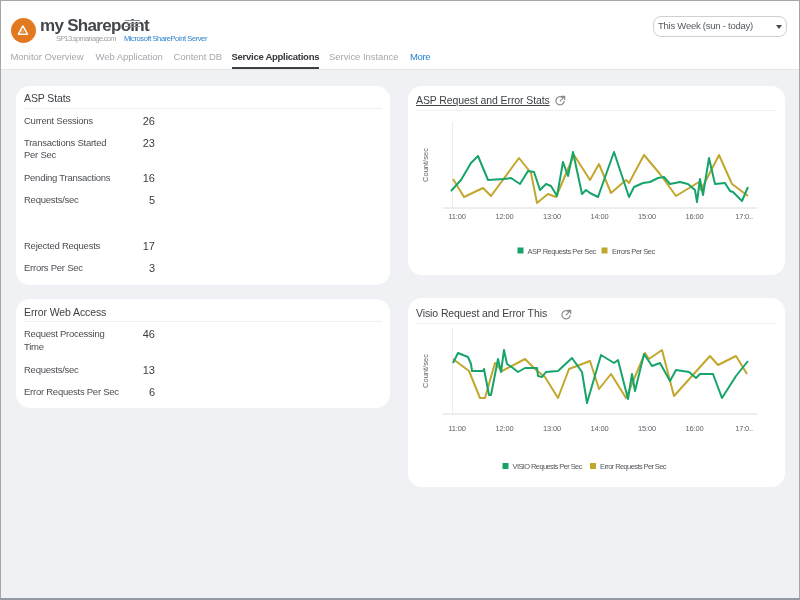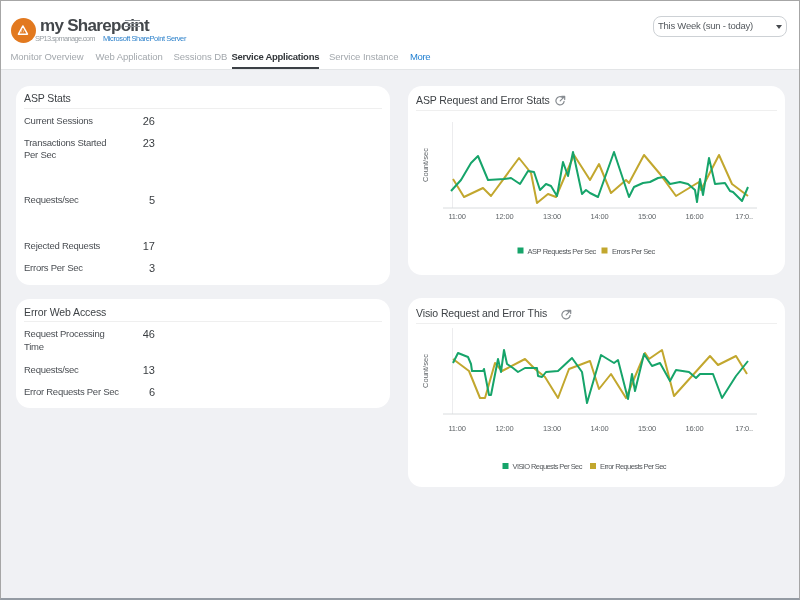--- a/index.html
+++ b/index.html
@@ -5,21 +5,21 @@
 * { margin:0; padding:0; box-sizing:border-box; }
 html,body { width:800px; height:600px; overflow:hidden; }
 body { font-family:"Liberation Sans", sans-serif; background:#fff; position:relative; }
 .frame { position:absolute; left:0; top:0; width:800px; height:600px; border:1px solid #a6a6a6; border-bottom:2px solid #949ba3; z-index:50; pointer-events:none; }
 
 .header { position:absolute; left:1px; top:1px; width:798px; height:69px; background:#fff; border-bottom:1px solid #e3e5e7; }
 .logo { position:absolute; left:10px; top:16.8px; width:25px; height:25px; }
 .h-title { position:absolute; left:39px; top:14.5px; font-size:17px; font-weight:700; color:#43474b; letter-spacing:-0.7px; }
 .burger { position:absolute; left:123.5px; top:18.6px; width:15px; }
 .burger div { height:1.6px; background:#8a8f94; margin-bottom:1.5px; }
-.h-sub { position:absolute; left:34px; top:32.5px; font-size:7.5px; letter-spacing:-0.7px; color:#9aa0a5; }
+.h-sub { position:absolute; left:55px; top:32.5px; font-size:7.5px; letter-spacing:-0.7px; color:#9aa0a5; }
 .h-link { position:absolute; left:68px; top:0; color:#2e82cb; letter-spacing:-0.4px; white-space:pre; }
 .dd { position:absolute; left:652px; top:15px; width:134px; height:21px; border:1px solid #cdd1d5; border-radius:8px; background:#fff; font-size:9.5px; letter-spacing:-0.25px; color:#54595e; line-height:18px; padding-left:4px; }
 .dd .caret { position:absolute; right:4px; top:8px; width:0; height:0; border-left:3.5px solid transparent; border-right:3.5px solid transparent; border-top:4.5px solid #45494d; }
 .nav { position:absolute; left:0; top:0; height:69px; width:798px; font-size:9.5px; color:#a3a8ad;padding-left:40px; }
 .nav span { position:absolute; top:49.5px; letter-spacing:-0.05px; }
 .t1 { left:9.5px; } .t2 { left:94.5px; } .t3 { left:172.5px; }
 .t4 { left:230.5px; color:#33373b; font-weight:700; letter-spacing:-0.27px !important; }
 .t5 { left:328px; } .t6 { left:409px; color:#1f7fd1; letter-spacing:-0.4px !important; }
 .underline { position:absolute; left:231px; top:65.5px; width:87px; height:2px; background:#3c4146; }
 
@@ -50,39 +50,43 @@
   <div class="burger">
       <div></div>
       <div></div>
       <div></div>
     </div>
   <div class="h-sub">SP13.spmanage.com<span class="h-link">Microsoft SharePoint Server</span></div>
   <div class="dd">This Week (sun - today)<span class="caret"></span></div>
   <div class="nav">
     <span class="t1">Monitor Overview</span>
     <span class="t2">Web Application</span>
-    <span class="t3">Sessions DB</span>
+    <span class="t3">Content DB</span>
     <span class="t4">Service Applications</span>
     <span class="t5">Service Instance</span>
     <span class="t6">More</span>
     <div class="underline"></div>
   </div>
 </div>
 
 <div class="main">
   <div class="card cL1">
     <div class="ctitle" style="top:5.5px;">ASP Stats</div>
     <div class="csep"></div>
     <div class="row" style="top:28.8px;">
         <div class="lbl">Current Sessions</div>
         <div class="val">26</div>
       </div>
     <div class="row" style="top:50.8px;">
         <div class="lbl">Transactions Started<br>Per Sec</div>
         <div class="val">23</div>
+      </div>
+    <div class="row" style="top:85.7px;">
+        <div class="lbl">Pending Transactions</div>
+        <div class="val">16</div>
       </div>
     <div class="row" style="top:108px;">
         <div class="lbl">Requests/sec</div>
         <div class="val">5</div>
       </div>
     <div class="row" style="top:154.2px;">
         <div class="lbl">Rejected Requests</div>
         <div class="val">17</div>
       </div>
     <div class="row" style="top:176.2px;">
@@ -102,21 +106,21 @@
         <div class="lbl">Requests/sec</div>
         <div class="val">13</div>
       </div>
     <div class="row" style="top:87.2px;">
         <div class="lbl">Error Requests Per Sec</div>
         <div class="val">6</div>
       </div>
   </div>
 
   <div class="card cR1">
-    <div class="ctitle" style="top:7.5px;">ASP Request and Error Stats</div>
+    <div class="ctitle" style="top:7.5px;text-decoration:underline;">ASP Request and Error Stats</div>
     <svg class="ext" style="left:146.5px;top:9px;" viewBox="0 0 11 11">
         <path d="M7.5 2.5 A4.1 4.1 0 1 0 9.1 6.3" fill="none" stroke="#878c91" stroke-width="1.2" stroke-linecap="round"></path>
         <path d="M5.2 5.9 L9.5 1.6 M6.7 1.4 L9.7 1.4 L9.7 4.4" fill="none" stroke="#878c91" stroke-width="1.2" stroke-linecap="round" stroke-linejoin="round"></path>
       </svg>
     <div class="csep" style="top:23.5px;"></div>
     <svg class="plot" width="377" height="189" viewBox="0 0 377 189">
       <line x1="44.5" y1="36" x2="44.5" y2="122" stroke="#ececee" stroke-width="1"></line>
       <line x1="35" y1="122" x2="349" y2="122" stroke="#d9dcde" stroke-width="1"></line>
       <g font-size="7.5" fill="#5f6468" text-anchor="middle" letter-spacing="-0.2">
         <text x="49" y="133">11:00</text>

